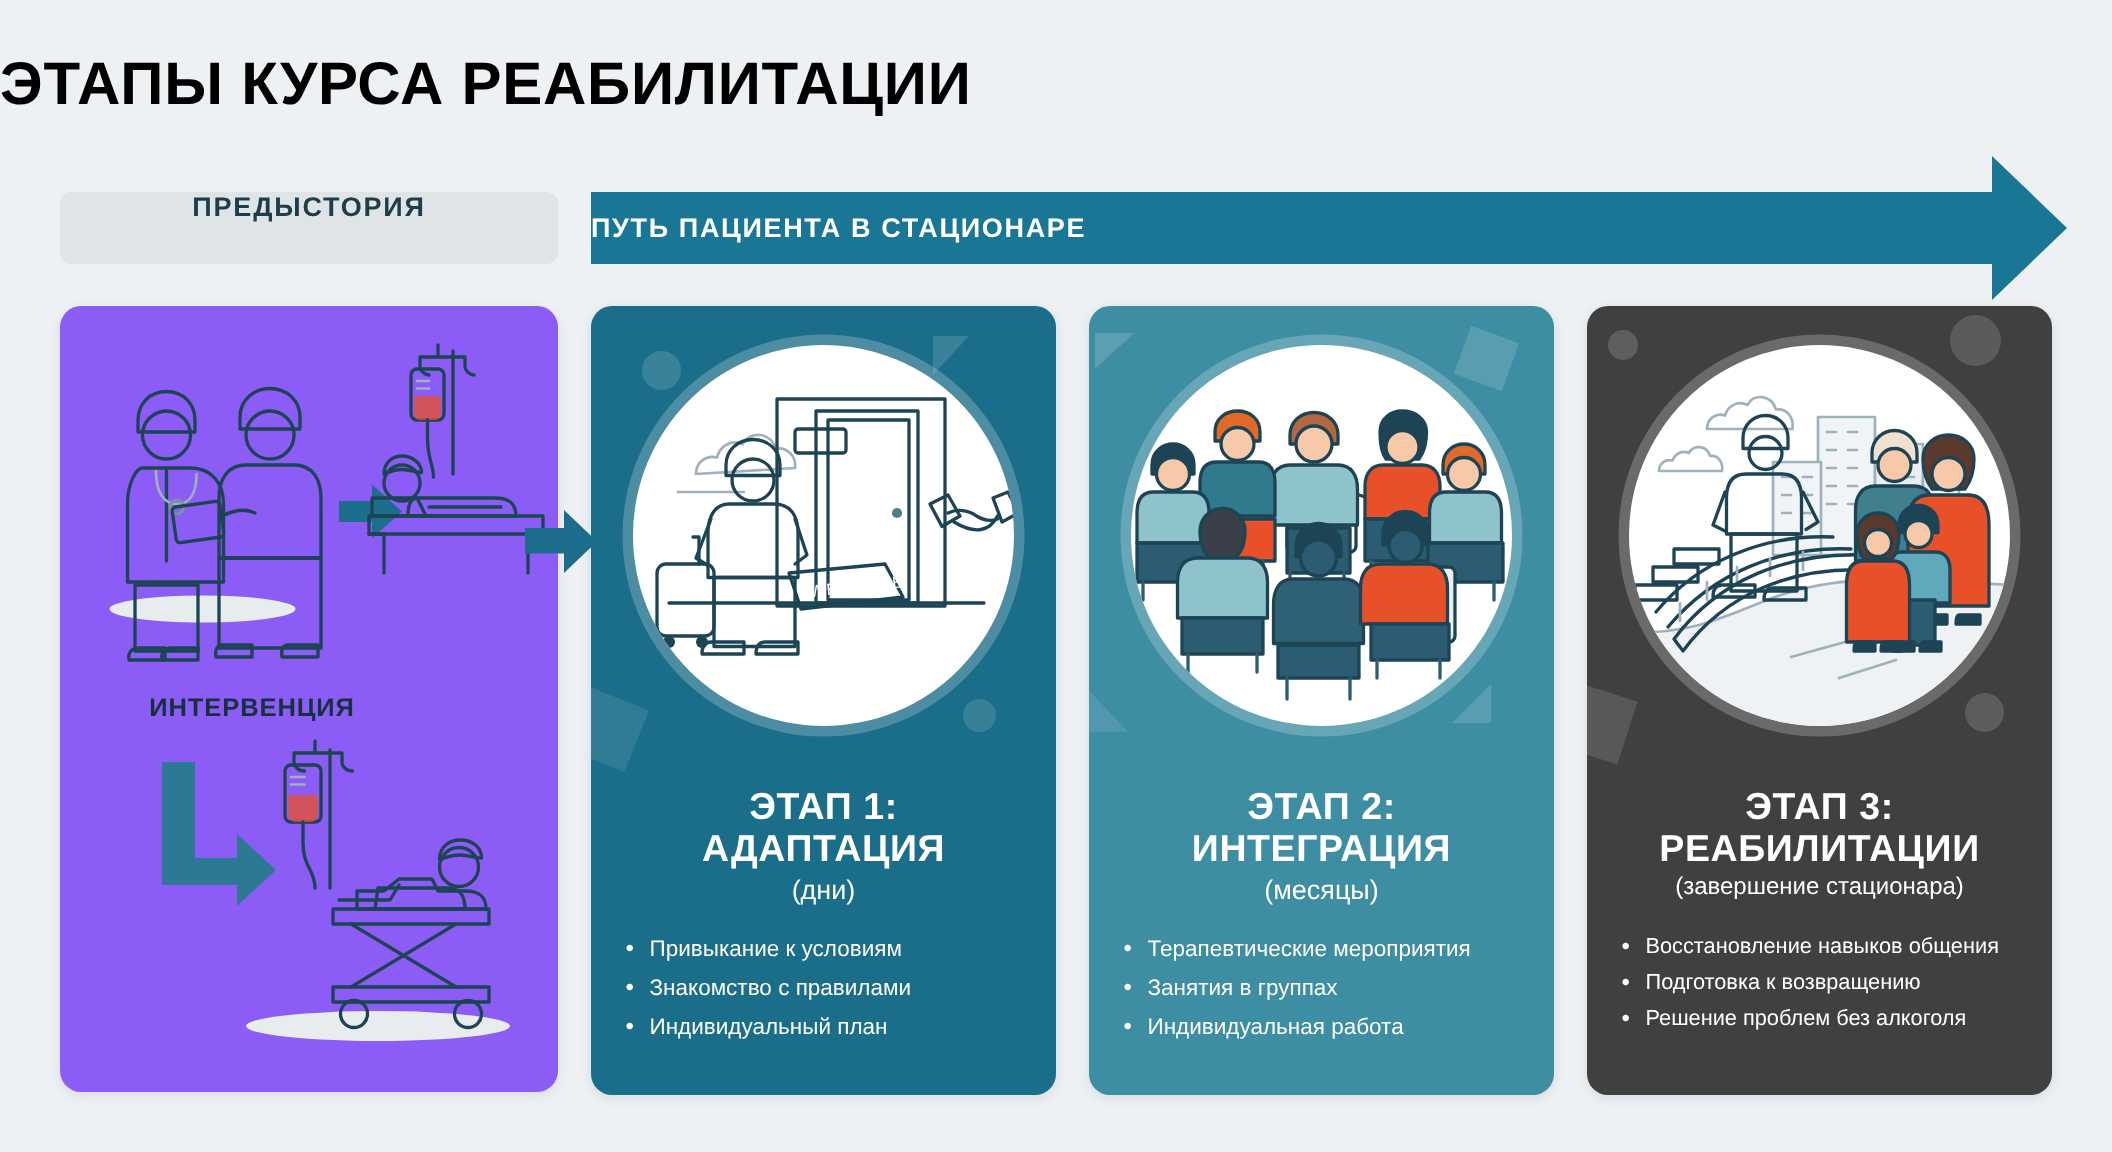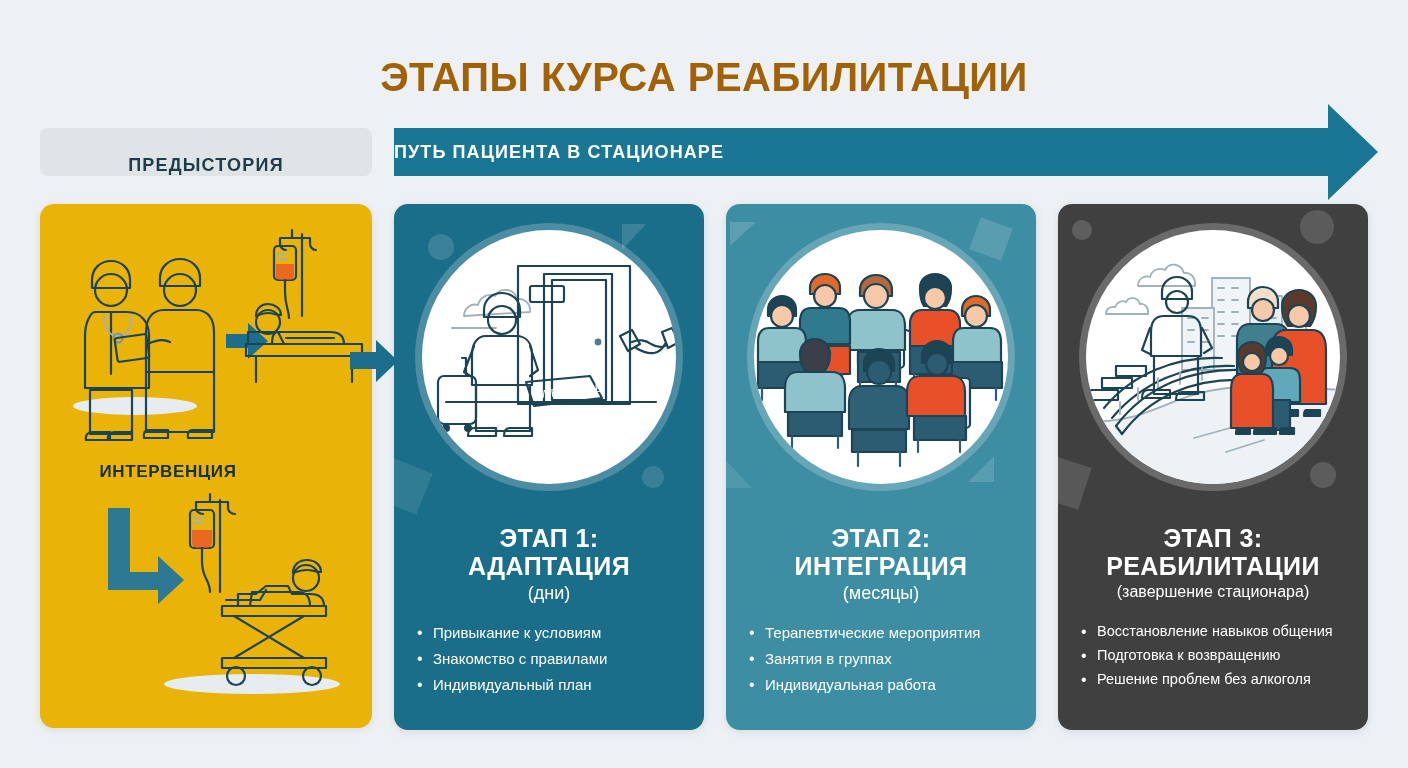--- a/index.html
+++ b/index.html
@@ -7,32 +7,31 @@
     width: 1408px; height: 768px;
     background: #eef1f4;
     font-family: "Liberation Sans", sans-serif;
     overflow: hidden;
   }
   #stage { position: relative; width: 1408px; height: 768px; background: #eef1f4; }
 
   
   .title {
     position: absolute; left: 0; top: 34px; width: 1408px;
-    text-align: center;
+    text-align: left;
     font-size: 40px; font-weight: 700; letter-spacing: .5px;
-    color: #a16207;
-    margin-top: 21px;
+    color: #000000;
   }
 
   
   .prehistory-badge {
     position: absolute; left: 40px; top: 128px;
     width: 332px; height: 48px;
     background: #dfe4e7; border-radius: 8px;
-    display: flex; align-items: flex-end; justify-content: center;
+    display: flex; align-items: flex-start; justify-content: center;
     font-size: 18px; font-weight: 700; letter-spacing: 1.2px;
     color: #1d3d4b;
   }
   .journey-banner {
     position: absolute; left: 394px; top: 128px;
     width: 934px; height: 48px;
     background: #1a7695;
     display: flex; align-items: center; justify-content: flex-start;
   }
   .journey-banner span {
@@ -43,21 +42,21 @@
     width: 0; height: 0;
     border-top: 48px solid transparent;
     border-bottom: 48px solid transparent;
     border-left: 50px solid #1a7695;
   }
 
   
   .left-panel {
     position: absolute; left: 40px; top: 204px;
     width: 332px; height: 524px;
-    background: #eab308; border-radius: 14px;
+    background: #8b5cf6; border-radius: 14px;
     box-shadow: 0 2px 8px rgba(30,60,80,.10);
     overflow: hidden;
   }
   .lbl-intervention {
     position: absolute; left: 18px; top: 258px; width: 220px;
     text-align: center;
     font-size: 17px; font-weight: 700; letter-spacing: .6px; color: #16313d;
   }
 
   

